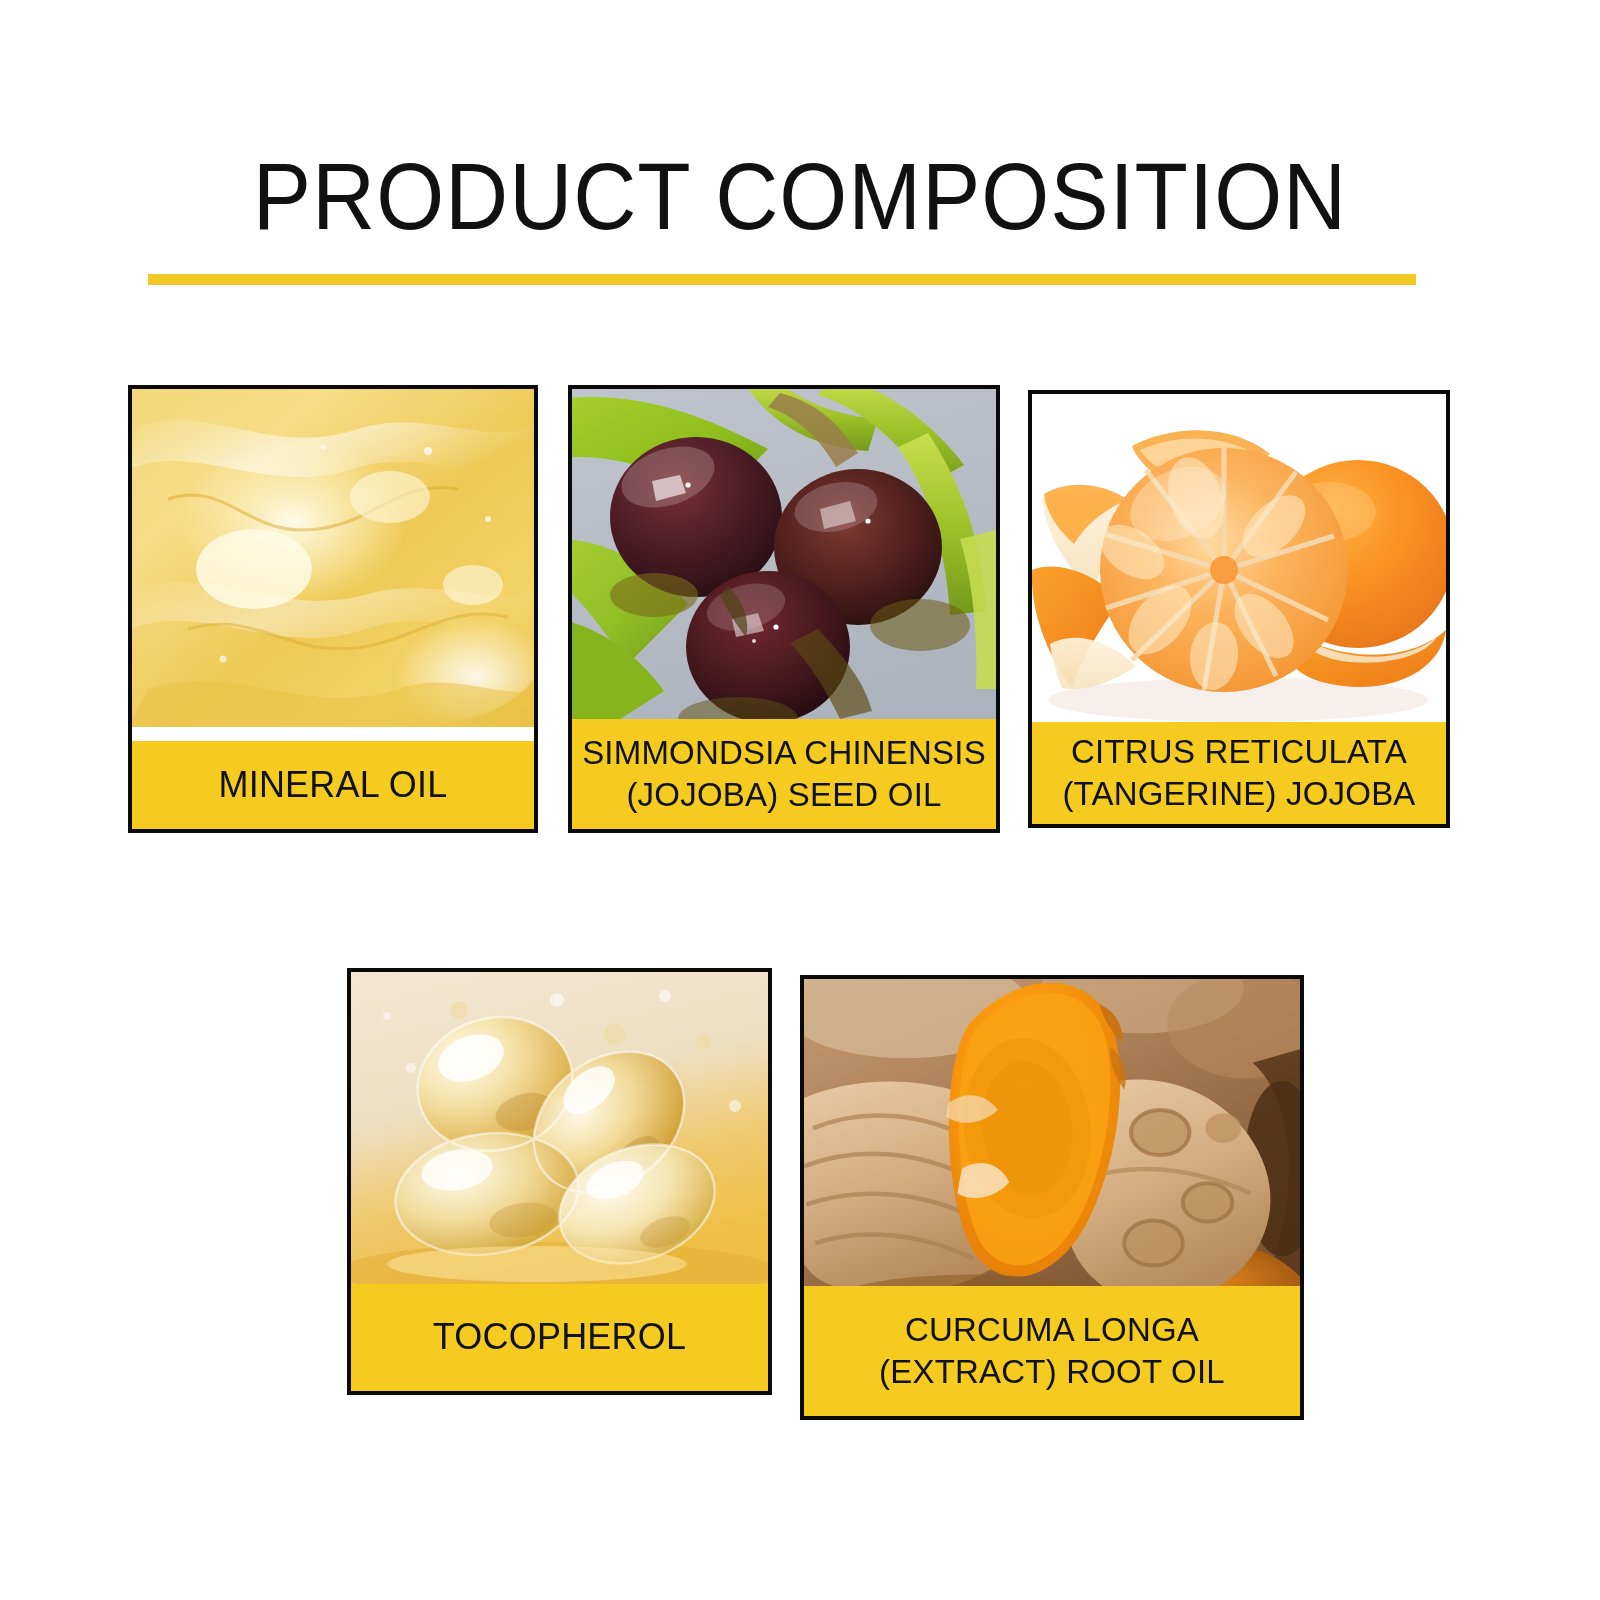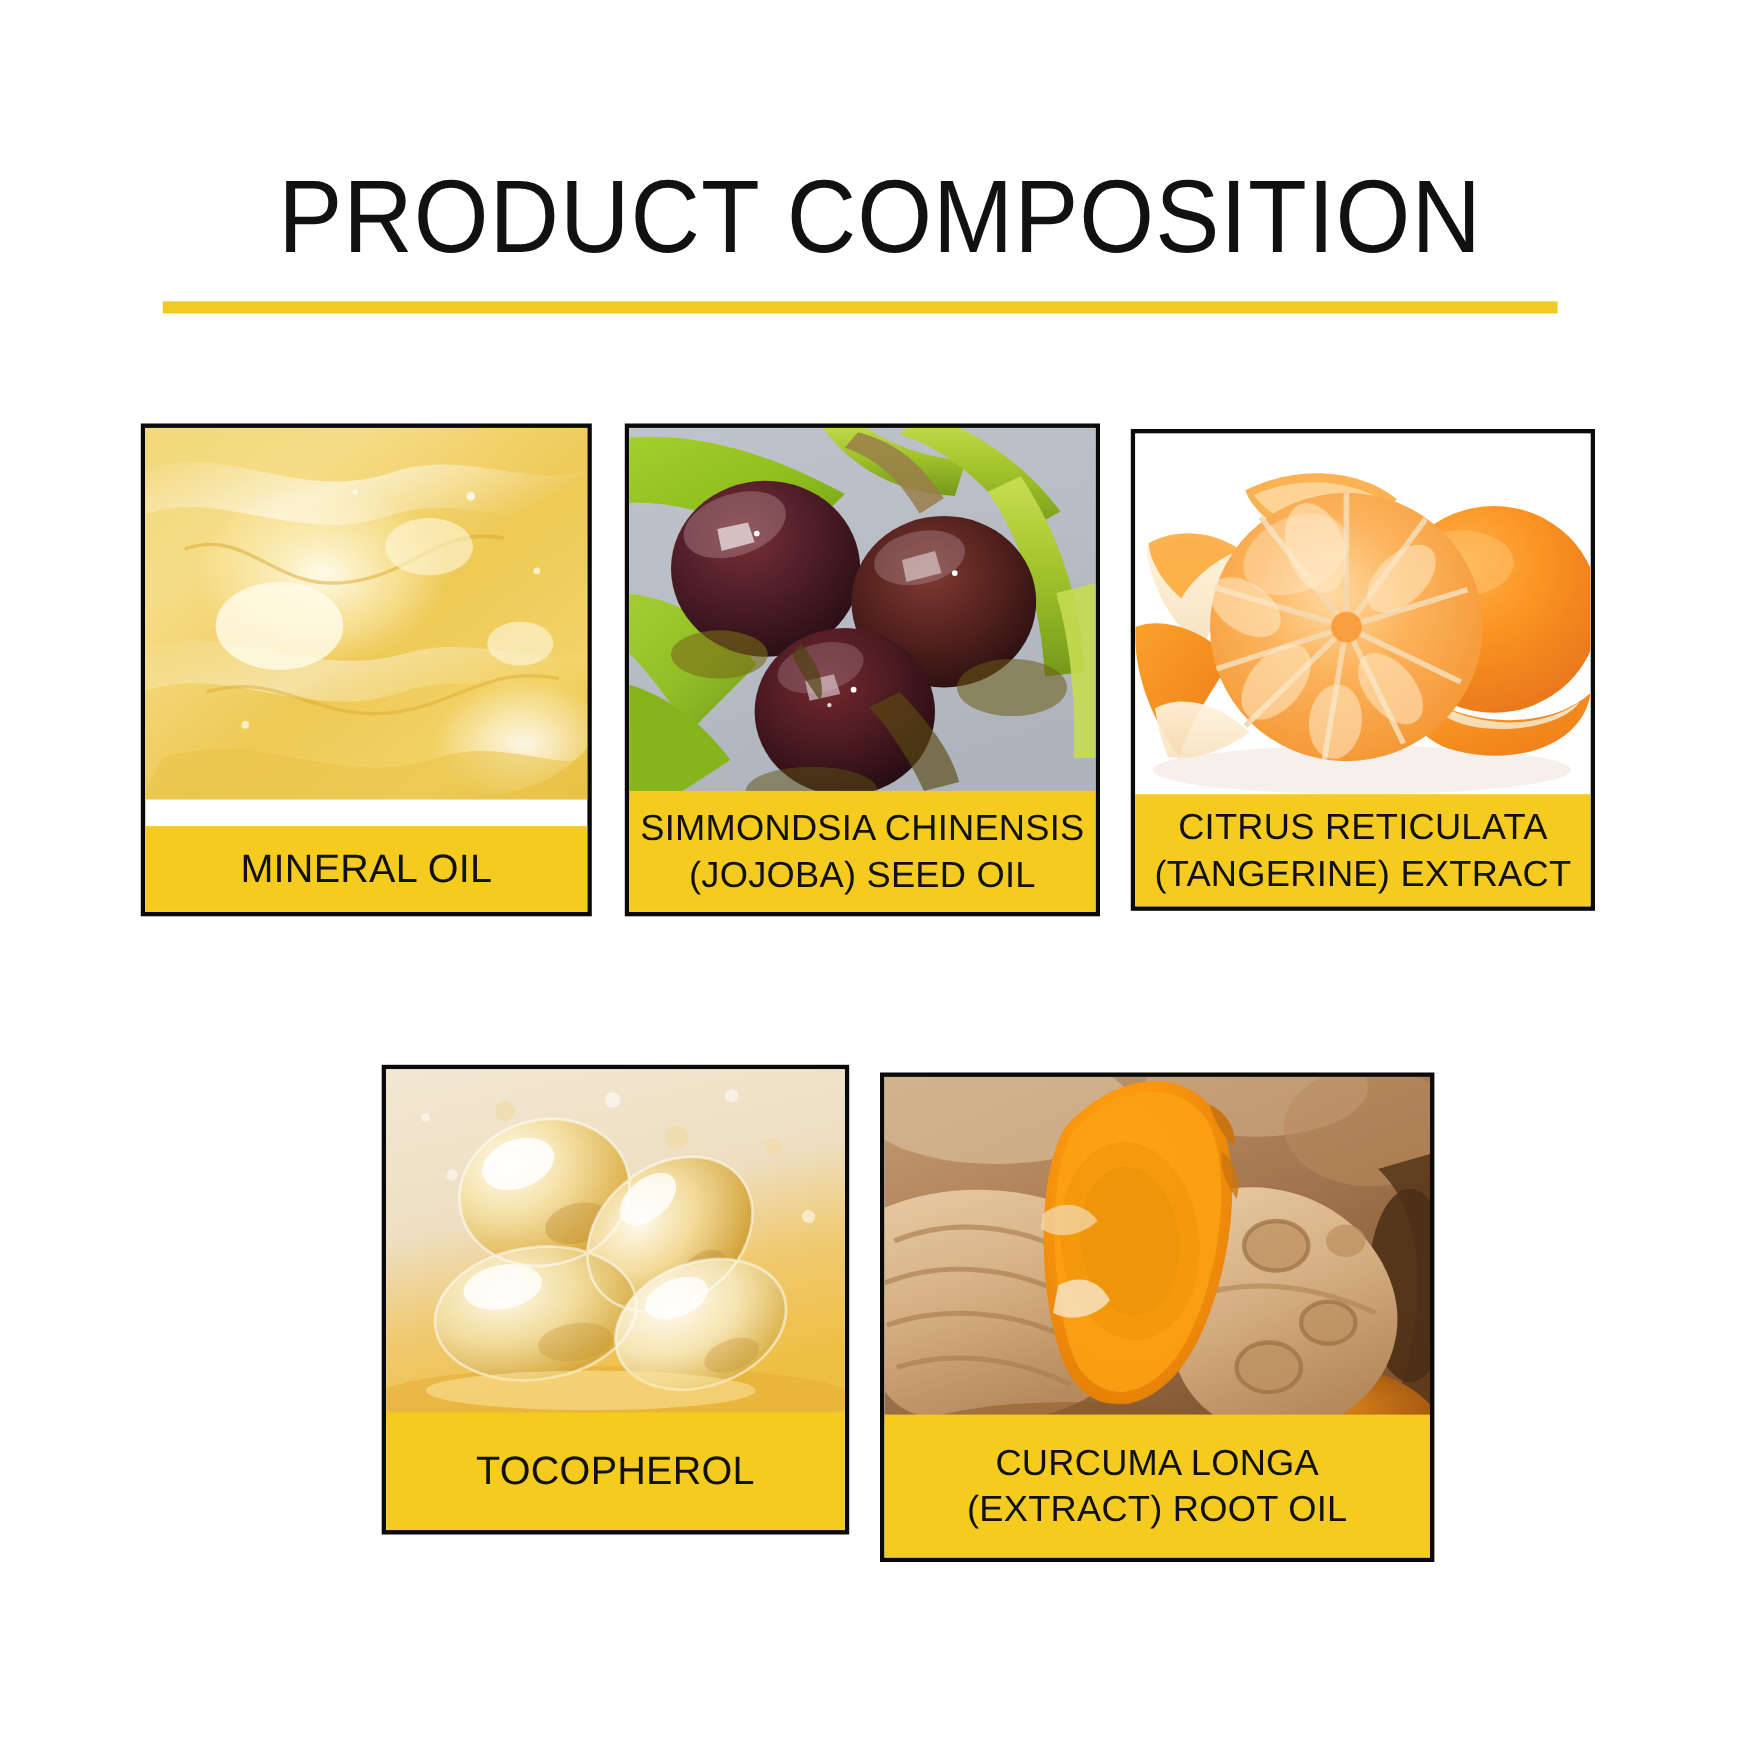--- a/index.html
+++ b/index.html
@@ -89,21 +89,21 @@
 
   
   #card-mineral-oil   { left: 128px;  top: 385px;  width: 410px; height: 448px; }
   #card-jojoba        { left: 568px;  top: 385px;  width: 432px; height: 448px; }
   #card-tangerine     { left: 1028px; top: 390px;  width: 422px; height: 438px; }
   
   #card-tocopherol    { left: 347px;  top: 968px;  width: 425px; height: 427px; text-decoration: underline; }
   #card-turmeric      { left: 800px;  top: 975px;  width: 504px; height: 445px; }
 
   #card-mineral-oil  .card-photo { height: 338px; }
-  #card-mineral-oil  .card-label { height: 78px; }
+  #card-mineral-oil  .card-label { height: 88px; }
   #card-jojoba       .card-photo { height: 338px; }
   #card-jojoba       .card-label { height: 110px; text-align: center; }
   #card-tangerine    .card-photo { height: 328px; }
   #card-tangerine    .card-label { height: 102px; }
   #card-tocopherol   .card-photo { height: 320px; }
   #card-tocopherol   .card-label { height: 107px; }
   #card-turmeric     .card-photo { height: 315px; }
   #card-turmeric     .card-label { height: 130px; }
 
   .photo-svg { display: block; width: 100%; height: 100%; }
@@ -303,21 +303,21 @@
           <ellipse cx="236" cy="232" rx="22" ry="38" transform="rotate(-40 236 232)"></ellipse>
           <ellipse cx="186" cy="262" rx="24" ry="34" transform="rotate(6 186 262)"></ellipse>
           <ellipse cx="104" cy="158" rx="22" ry="36" transform="rotate(-56 104 158)"></ellipse>
         </g>
         <circle cx="196" cy="176" r="14" fill="#F98C1E" opacity="0.75"></circle>
         <ellipse cx="150" cy="110" rx="50" ry="34" fill="#FFF2DA" opacity="0.35" transform="rotate(-24 150 110)"></ellipse>
       </svg>
     </div>
     <div class="card-label">
       <div class="lbl-line">CITRUS RETICULATA</div>
-      <div class="lbl-line">(TANGERINE) EXTRACT</div>
+      <div class="lbl-line">(TANGERINE) JOJOBA</div>
     </div>
   </div>
 
   <div class="card" id="card-tocopherol">
     <div class="card-photo">
       <svg class="photo-svg" viewBox="0 0 425 320" preserveAspectRatio="xMidYMid slice">
         <defs>
           <linearGradient id="tc-bg" x1="0" y1="0" x2="0.3" y2="1">
             <stop offset="0%" stop-color="#F2E7D2"></stop>
             <stop offset="45%" stop-color="#EEDFC2"></stop>

